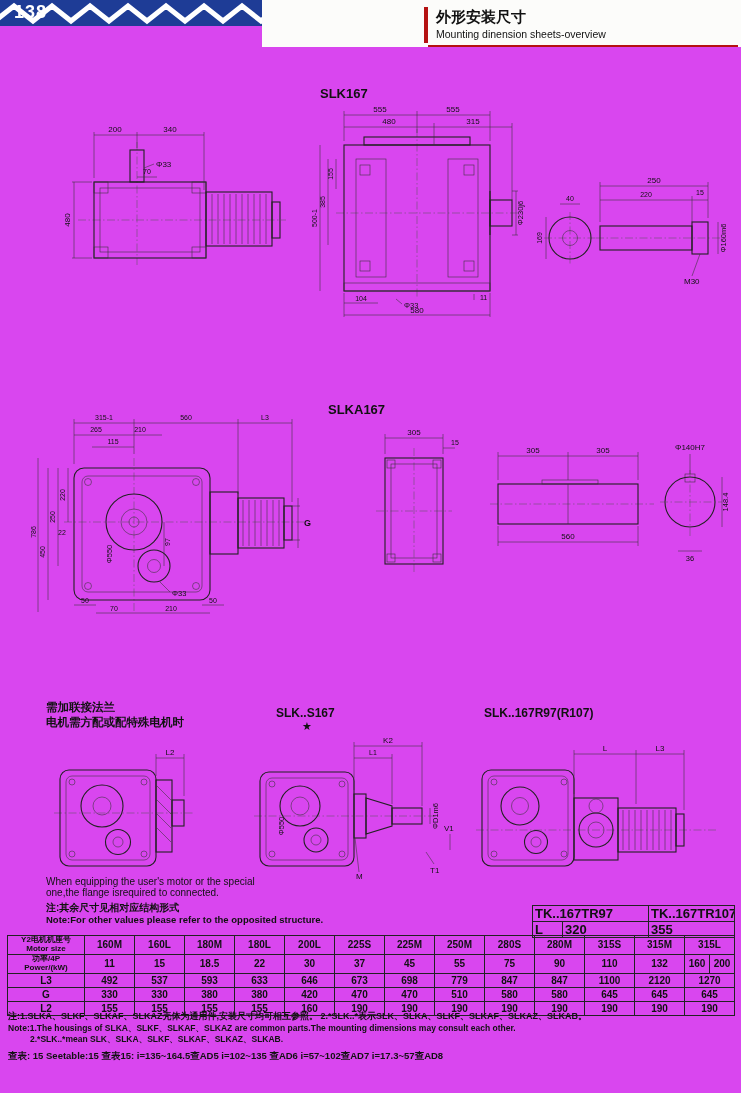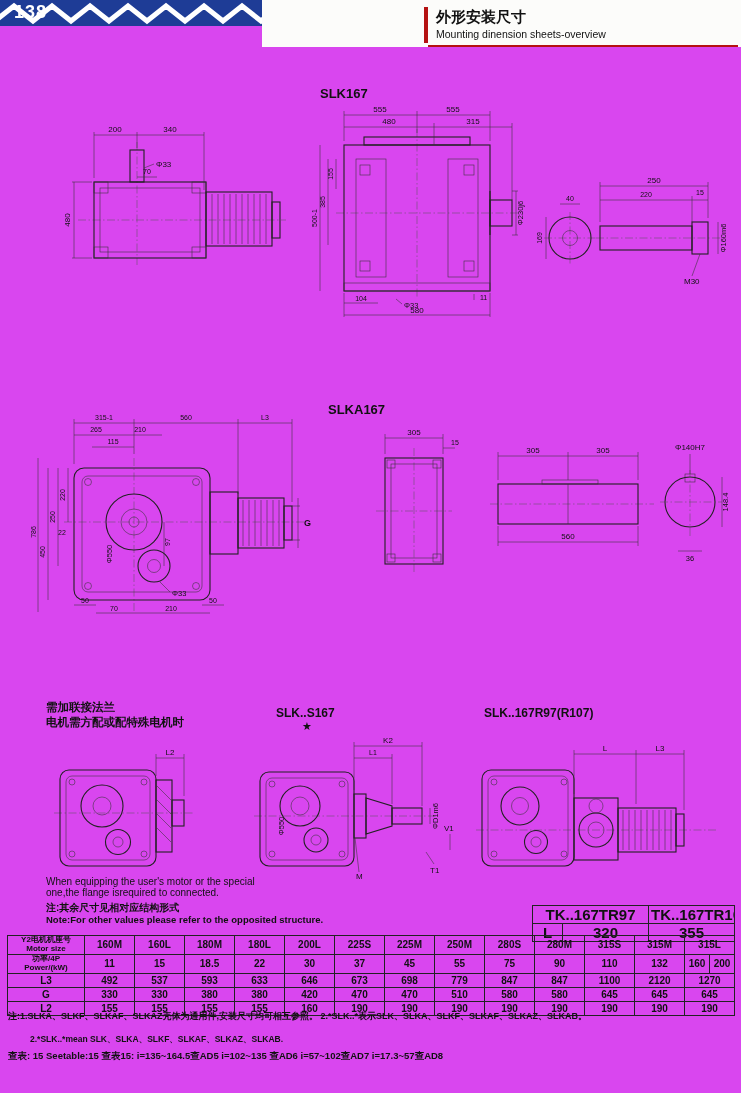--- a/index.html
+++ b/index.html
@@ -32,21 +32,21 @@
   .t{fill:none;stroke:#333;stroke-width:.55}
   .d{fill:none;stroke:#333;stroke-width:.55}
   .c{fill:none;stroke:#555;stroke-width:.5;stroke-dasharray:8 2.5 1.5 2.5}
   svg text{font-family:"Liberation Sans",sans-serif;font-size:8px;fill:#111;stroke:none}
   svg text.f7{font-size:7px}
   svg text.f75{font-size:7.5px}
   svg text.f9{font-size:9px;font-weight:bold}
   
   table{border-collapse:collapse}
   .mini-table{position:absolute;left:532px;top:905px;table-layout:fixed;width:202px}
-  .mini-table td{border:1px solid #222;height:14px;text-align:center;font-size:15px;font-weight:bold;padding:0 2px;white-space:nowrap;overflow:hidden}
+  .mini-table td{border:1px solid #222;height:14px;text-align:left;font-size:13px;font-weight:bold;padding:0 2px;white-space:nowrap;overflow:hidden}
   .main-table{position:absolute;left:7px;top:935px;table-layout:fixed;width:727px}
   .main-table td{border:1px solid #222;height:14px;text-align:center;font-size:10px;font-weight:bold;padding:0;white-space:nowrap;overflow:hidden}
   .main-table td.lbl{font-size:8px;line-height:1.12}
   .w-lbl{width:77px}.w-std{width:50px}.w-half{width:25px}
 </style>
 </head>
 <body>
 
 <div class="page">
 
@@ -533,16 +533,17 @@
           <td colspan="1">190</td>
           <td colspan="1">190</td>
           <td colspan="1">190</td>
           <td colspan="1">190</td>
           <td colspan="2">190</td>
         </tr>
       </tbody>
   </table>
 
   <div class="abs foot1" style="left:8px;top:1010px">注:1.SLKA、SLKF、SLKAF、SLKAZ壳体为通用件,安装尺寸均可相互参照。  2.*SLK..*表示SLK、SLKA、SLKF、SLKAF、SLKAZ、SLKAB。</div>
+  <div class="abs foot2" style="left:8px;top:1023px">Note:1.The housings of SLKA、SLKF、SLKAF、SLKAZ are common parts.The mounting dimensions may consult each other.</div>
   <div class="abs foot2" style="left:30px;top:1034px">2.*SLK..*mean SLK、SLKA、SLKF、SLKAF、SLKAZ、SLKAB.</div>
   <div class="abs foot3" style="left:8px;top:1050px">查表: 15  Seetable:15  查表15:  i=135~164.5查AD5   i=102~135 查AD6   i=57~102查AD7   i=17.3~57查AD8</div>
 
 </div>
 
 </body></html>

